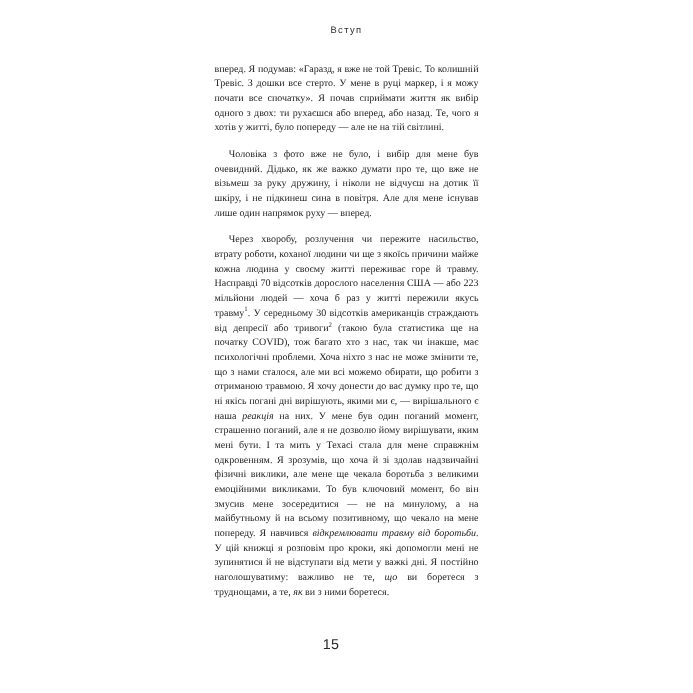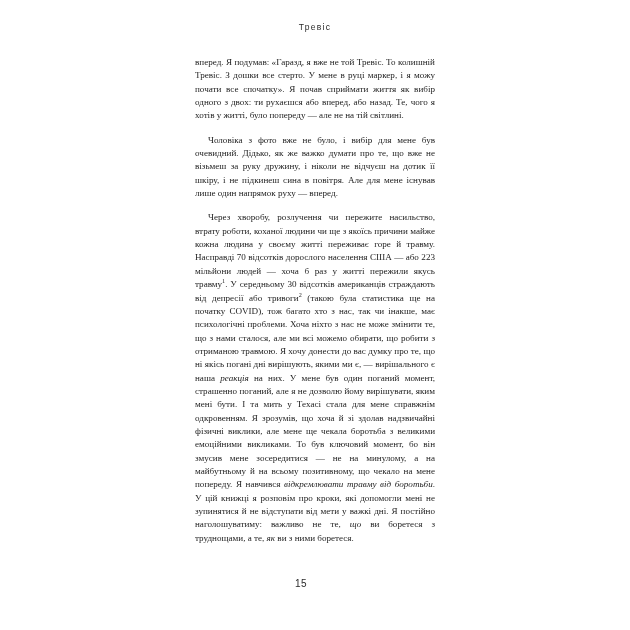--- a/index.html
+++ b/index.html
@@ -59,32 +59,32 @@
     font-size: 6.2px;
     vertical-align: super;
     line-height: 0;
   }
   .folio {
     position: absolute;
     top: 578px;
     left: 0;
     width: 602px;
     text-align: center;
-    font-size: 10px;
+    font-size: 13px;
     color: #2a2a2a;
     font-family: "Liberation Sans", sans-serif;
     letter-spacing: 0.4px;
   }
 </style>
 </head>
 <body>
 
 <div class="page">
 
-  <div class="running-head">Тревіс</div>
+  <div class="running-head">Вступ</div>
 
   <div class="text-column">
     <p class="indent first" id="para-1">вперед. Я подумав: «Гаразд, я вже не той Тревіс. То колишній Тревіс. З дошки все стерто. У мене в руці маркер, і я можу почати все спочатку». Я почав сприймати життя як вибір одного з двох: ти рухаєшся або вперед, або назад. Те, чого я хотів у житті, було попереду — але не на тій світлині.</p>
     <p class="indent" id="para-2">Чоловіка з фото вже не було, і вибір для мене був очевидний. Дідько, як же важко думати про те, що вже не візьмеш за руку дружину, і ніколи не відчуєш на дотик її шкіру, і не підкинеш сина в повітря. Але для мене існував лише один напрямок руху — вперед.</p>
     <p class="indent" id="para-3">Через хворобу, розлучення чи пережите насильство, втрату роботи, коханої людини чи ще з якоїсь причини майже кожна людина у своєму житті переживає горе й травму. Насправді 70 відсотків дорослого населення США — або 223 мільйони людей — хоча б раз у житті пережили якусь травму<sup class="fn">1</sup>. У середньому 30 відсотків американців страждають від депресії або тривоги<sup class="fn">2</sup> (такою була статистика ще на початку COVID), тож багато хто з нас, так чи інакше, має психологічні проблеми. Хоча ніхто з нас не може змінити те, що з нами сталося, але ми всі можемо обирати, що робити з отриманою травмою. Я хочу донести до вас думку про те, що ні якісь погані дні вирішують, якими ми є, — вирішального є наша <em class="ital">реакція</em> на них. У мене був один поганий момент, страшенно поганий, але я не дозволю йому вирішувати, яким мені бути. І та мить у Техасі стала для мене справжнім одкровенням. Я зрозумів, що хоча й зі здолав надзвичайні фізичні виклики, але мене ще чекала боротьба з великими емоційними викликами. То був ключовий момент, бо він змусив мене зосередитися — не на минулому, а на майбутньому й на всьому позитивному, що чекало на мене попереду. Я навчився <em class="ital">відкремлювати травму від боротьби</em>. У цій книжці я розповім про кроки, які допомогли мені не зупинятися й не відступати від мети у важкі дні. Я постійно наголошуватиму: важливо не те, <em class="ital">що</em> ви боретеся з труднощами, а те, <em class="ital">як</em> ви з ними боретеся.</p>
   </div>
 
   <div class="folio">15</div>
 
 </div>

